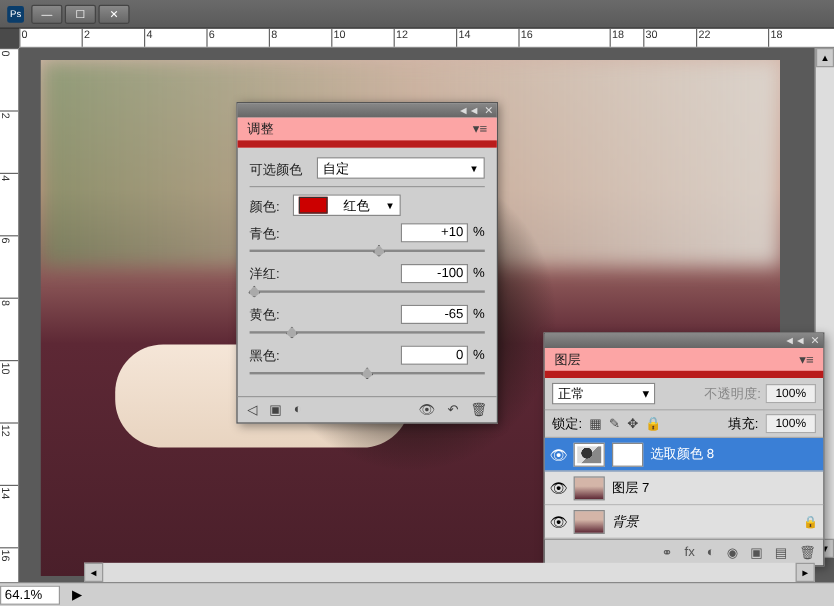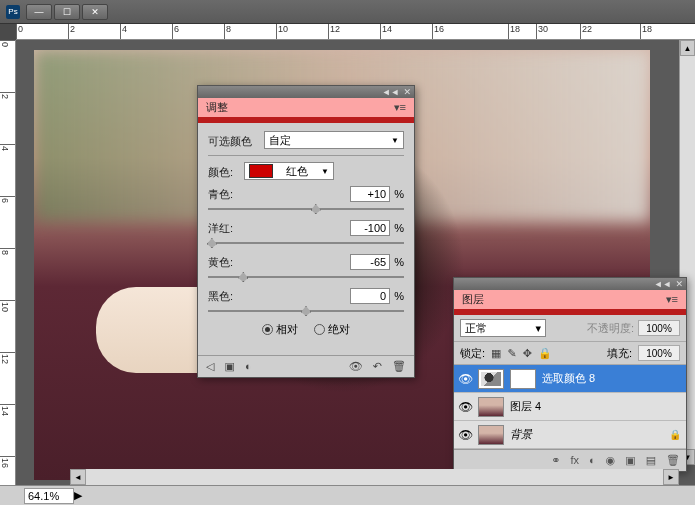--- a/index.html
+++ b/index.html
@@ -28,21 +28,21 @@
 .panel-body{padding:8px 10px}
 .row{display:flex;align-items:flex-end;margin-bottom:6px;gap:6px}
 .label{color:#222;font-size:11px;min-width:50px}
 .select{flex:1;background:#fff;border:1px solid #888;height:18px;display:flex;align-items:center;padding:0 4px;justify-content:space-between}
 .select .arrow{font-size:8px}
 .color-swatch{width:24px;height:14px;background:#c00;border:1px solid #333}
 .divider{height:1px;background:#999;margin:6px 0}
 .slider-row{margin-bottom:10px}
 .slider-top{display:flex;align-items:flex-end;justify-content:space-between}
 .slider-label{color:#222;font-size:11px}
-.slider-input{width:40px;height:16px;background:#fff;border:1px solid #888;text-align:right;padding:0 3px;font-size:11px}
+.slider-input{width:56px;height:16px;background:#fff;border:1px solid #888;text-align:right;padding:0 3px;font-size:11px}
 .pct{margin-left:4px;font-size:11px}
 .slider-track{height:2px;background:#888;margin-top:6px;position:relative}
 .slider-thumb{position:absolute;top:-4px;width:10px;height:10px;background:#aaa;border:1px solid #555;transform:translateX(-50%);clip-path:polygon(50% 0,100% 60%,50% 100%,0 60%)}
 .radio-row{display:flex;justify-content:center;gap:16px;margin:10px 0}
 .radio{display:flex;align-items:center;gap:3px}
 .radio-dot{width:11px;height:11px;border:1px solid #555;border-radius:50%;display:flex;align-items:center;justify-content:center}
 .radio-dot.checked::after{content:"";width:5px;height:5px;background:#333;border-radius:50%}
 .panel-footer{border-top:1px solid #999;padding:4px 8px;display:flex;justify-content:space-between}
 .footer-icons{display:flex;gap:10px;color:#444;font-size:13px}
 .layers-panel{position:absolute;right:8px;top:277px;width:234px;background:#cfcfcf;border:1px solid #555;box-shadow:2px 2px 8px rgba(0,0,0,.4)}
@@ -58,21 +58,21 @@
 .eye{width:14px;text-align:center;font-size:12px}
 .thumb{width:26px;height:20px;background:#fff;border:1px solid #888}
 .thumb.adj{background:#fff;position:relative}
 .thumb.adj::after{content:"";position:absolute;inset:2px;background:radial-gradient(circle at 40% 40%,#333 30%,transparent 32%),linear-gradient(135deg,#ddd 50%,#888 50%)}
 .thumb.img{background:linear-gradient(#d4b5a8 40%,#5d2835)}
 .mask{width:26px;height:20px;background:#fff;border:1px solid #888}
 .layer-name{font-size:11px}
 .layer-name.bg{font-style:italic}
 .lock-small{margin-left:auto;font-size:10px}
 .layers-footer{padding:4px 6px;display:flex;justify-content:flex-end;gap:10px;color:#555;font-size:12px;border-top:1px solid #999}
-.statusbar{position:absolute;bottom:0;left:0;right:0;height:20px;background:#cfcfcf;border-top:1px solid #888;display:flex;align-items:center;padding:0 24px;font-size:11px}
+.statusbar{position:absolute;bottom:0;left:0;right:0;height:20px;background:#cfcfcf;border-top:1px solid #888;display:flex;align-items:center;padding:0 0;gap:10px;font-size:11px}
 .zoom-box{width:50px;background:#fff;border:1px solid #999;padding:1px 3px}
 .watermark{position:absolute;right:20px;bottom:22px;color:rgba(255,255,255,.6);font-size:10px;font-style:italic}
 .scrollbar-v{position:absolute;right:0;top:40px;width:16px;height:425px;background:#ddd;border-left:1px solid #999}
 .scrollbar-v .sb-btn{height:16px;background:#ccc;border:1px solid #999;display:flex;align-items:center;justify-content:center;font-size:8px}
 .scrollbar-h{position:absolute;bottom:20px;left:70px;right:16px;height:16px;background:#ddd;display:flex}
 .scrollbar-h .sb-btn{width:16px;background:#ccc;border:1px solid #999;display:flex;align-items:center;justify-content:center;font-size:8px}
 </style>
 </head>
 <body>
 
@@ -195,30 +195,20 @@
             <div style="display:flex;align-items:center">
               <input class="slider-input" value="0" style="">
               <span class="pct">%</span>
             </div>
           </div>
           <div class="slider-track">
             <div class="slider-thumb" style="left:50%"></div>
           </div>
         </div>
       </div>
-    <div class="radio-row">
-      <div class="radio">
-        <div class="radio-dot checked"></div>
-        <span>相对</span>
-      </div>
-      <div class="radio">
-        <div class="radio-dot"></div>
-        <span>绝对</span>
-      </div>
-    </div>
   </div>
   <div class="panel-footer">
     <div class="footer-icons">
       <span>◁</span>
       <span>▣</span>
       <span>◐</span>
     </div>
     <div class="footer-icons">
       <span>👁</span>
       <span>↶</span>
@@ -258,21 +248,21 @@
   <div class="layer-list" id="layer-list">
       <div class="layer-item selected">
         <span class="eye">👁</span>
         <div class="thumb adj"></div>
         <div class="mask"></div>
         <span class="layer-name">选取颜色 8</span>
       </div>
       <div class="layer-item">
         <span class="eye">👁</span>
         <div class="thumb img"></div>
-        <span class="layer-name">图层 4</span>
+        <span class="layer-name">图层 7</span>
       </div>
       <div class="layer-item">
         <span class="eye">👁</span>
         <div class="thumb img"></div>
         <span class="layer-name bg">背景</span>
         <span class="lock-small">🔒</span>
       </div>
     </div>
   <div class="layers-footer">
     <span>⚭</span>

